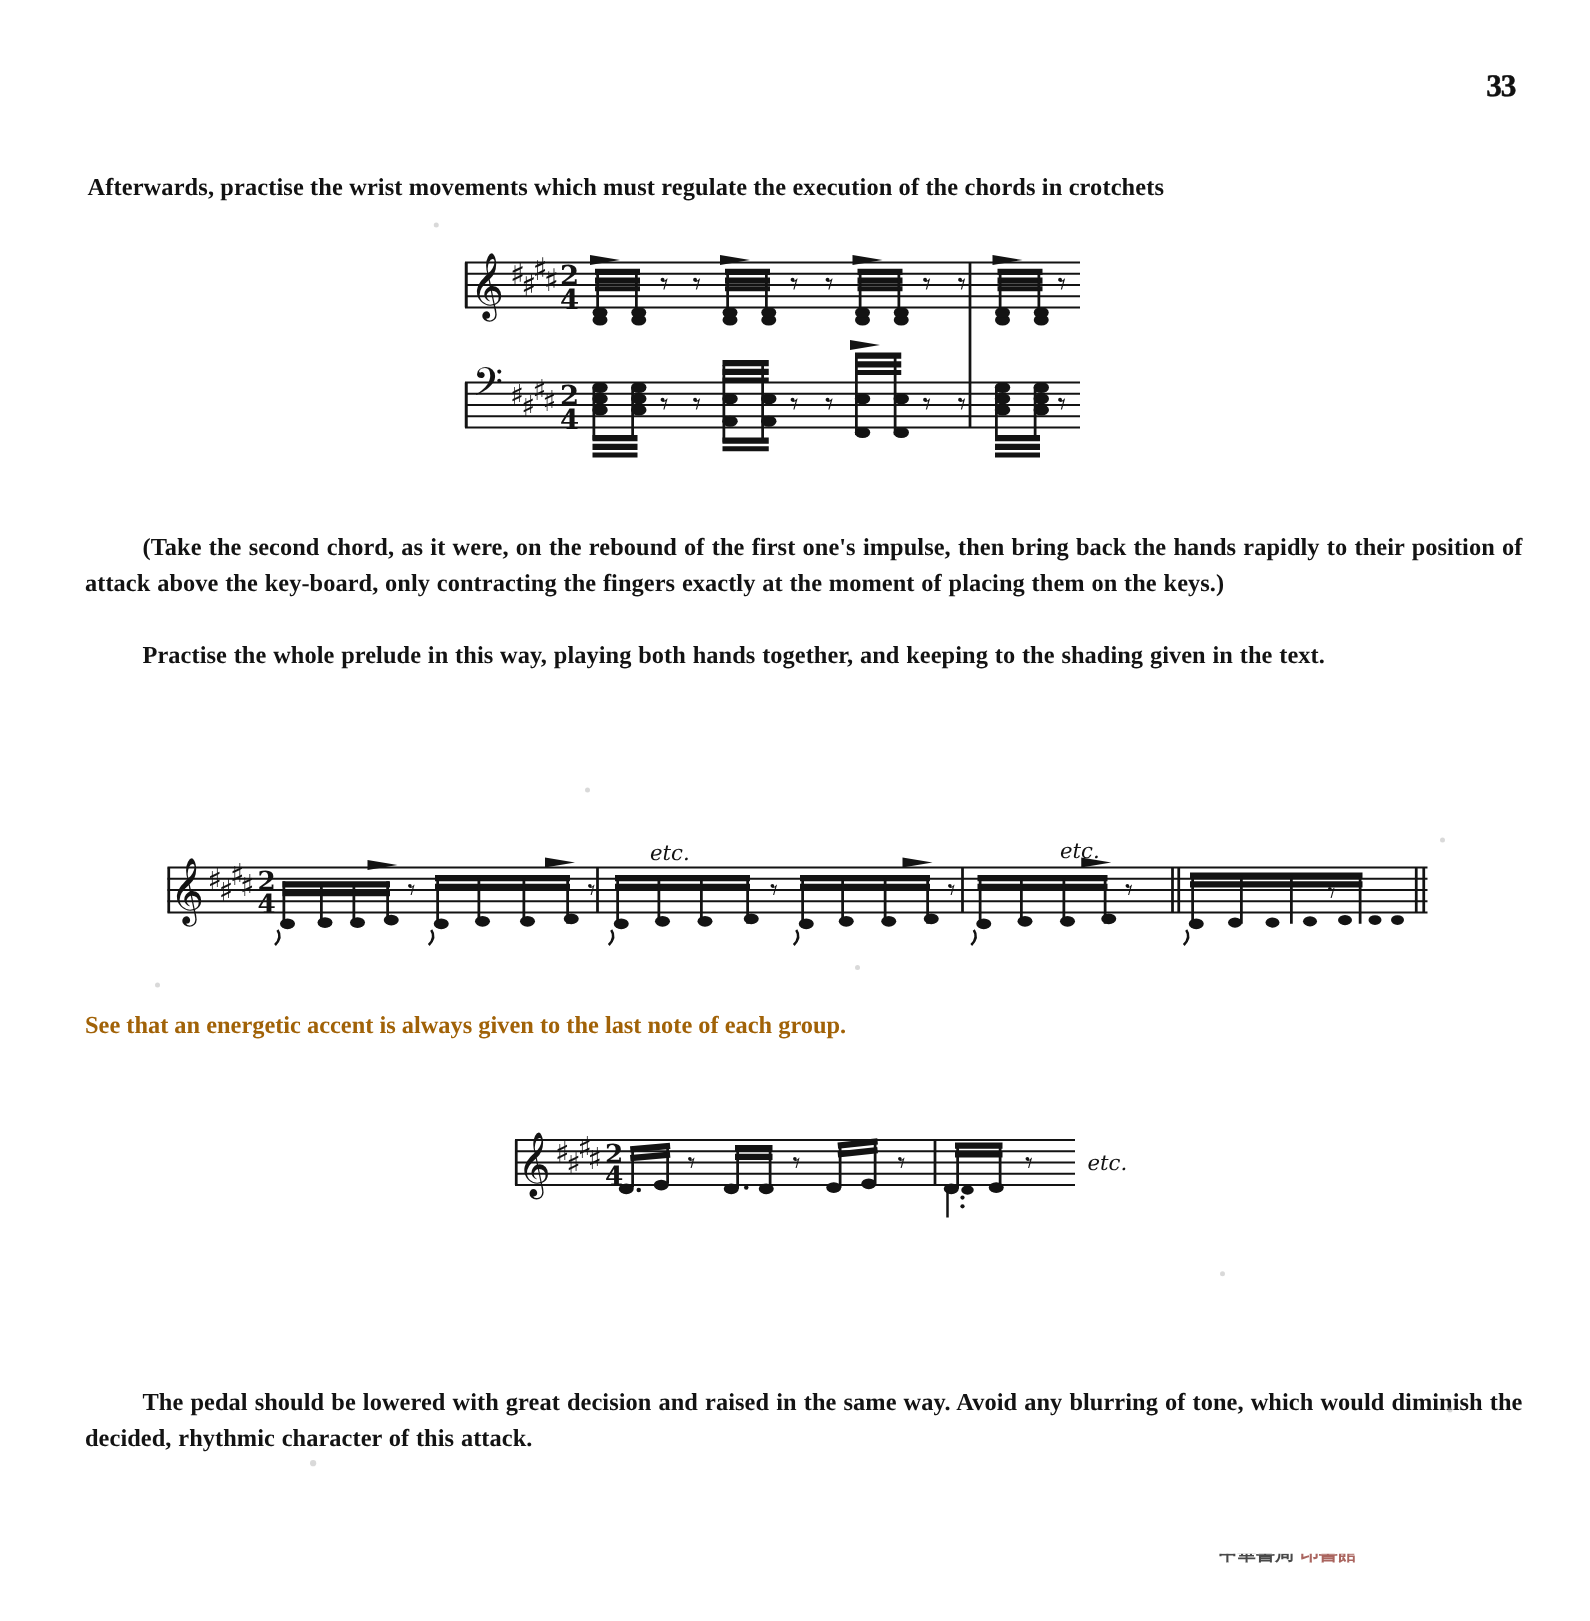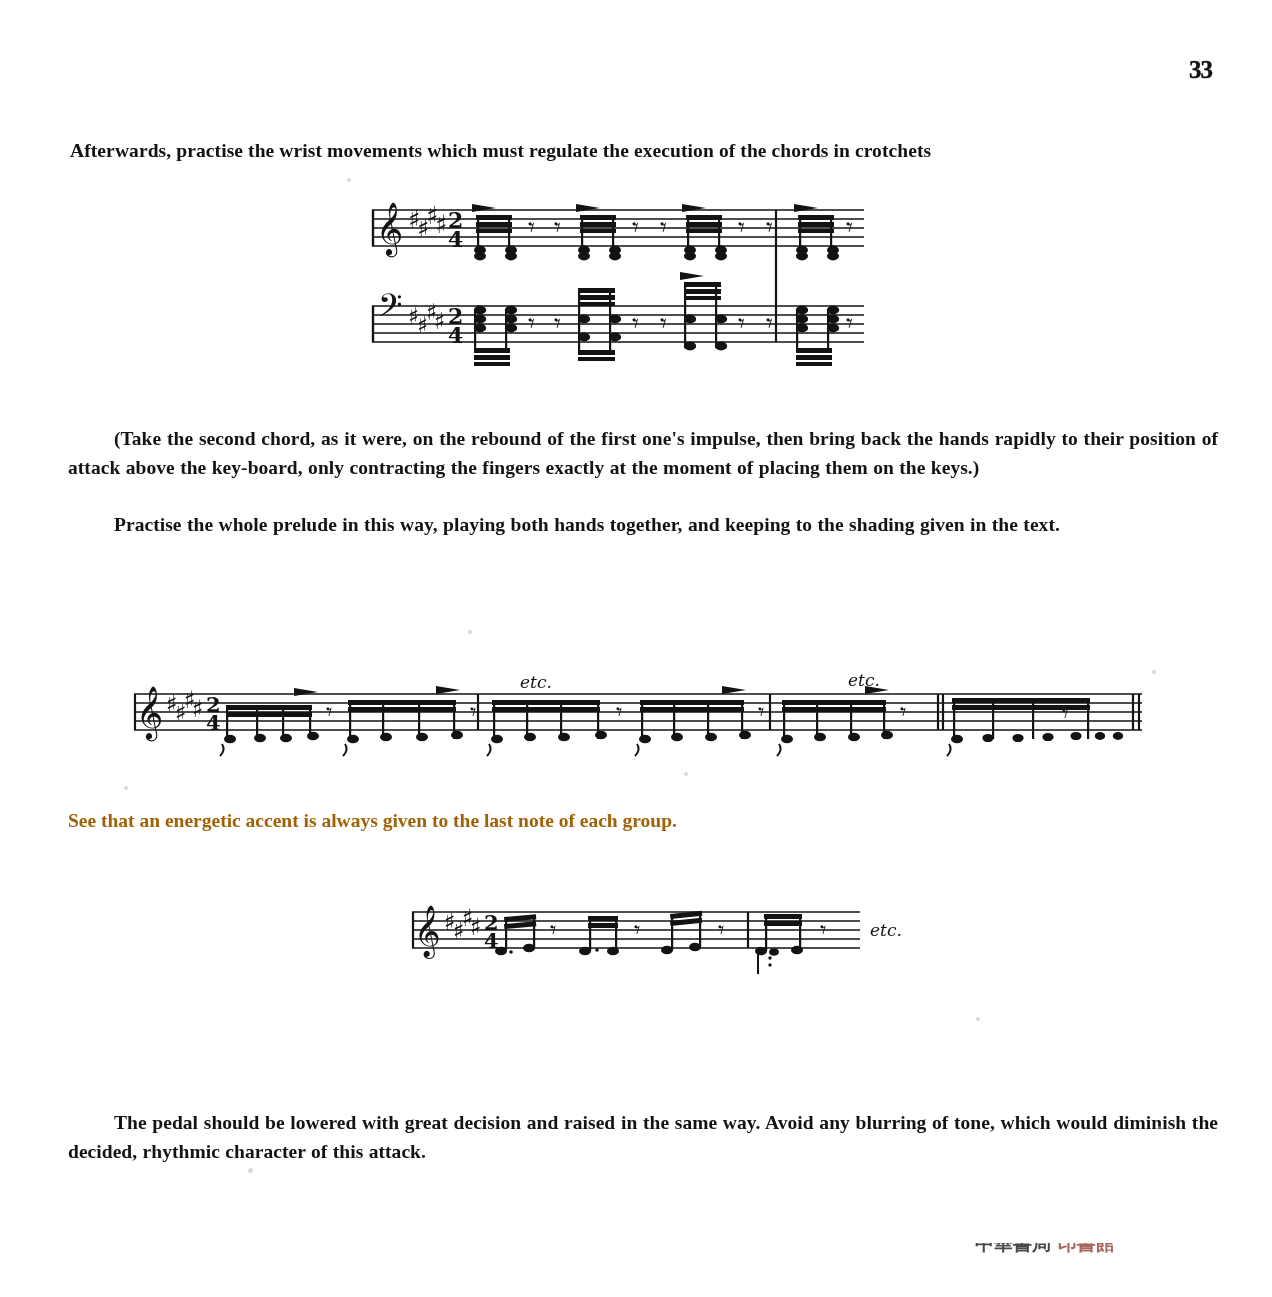--- a/index.html
+++ b/index.html
@@ -104,21 +104,21 @@
     left: 975px;
     top: 1243px;
     width: 250px;
     height: 16px;
     overflow: hidden;
     opacity: .85;
   }
   .bottom-artifact .cjk {
     display: block;
     font-family: "DejaVu Sans", sans-serif;
-    font-size: 19px;
+    font-size: 15px;
     font-weight: 700;
     line-height: 19px;
     margin-top: -9px;
     white-space: nowrap;
     color: #2a2a2a;
   }
   .bottom-artifact .cjk .red { color: #9c4b44; }
 </style>
 </head>
 <body>

